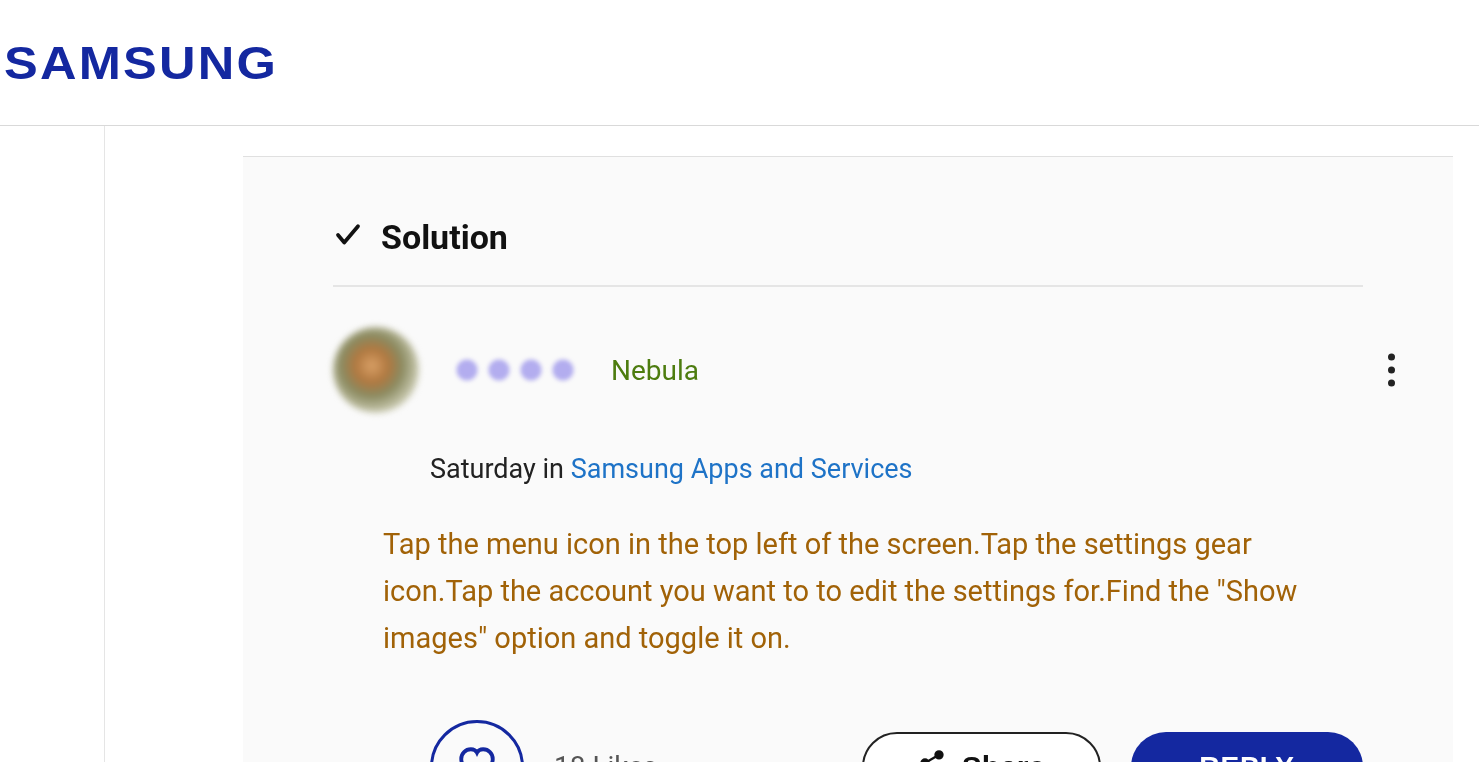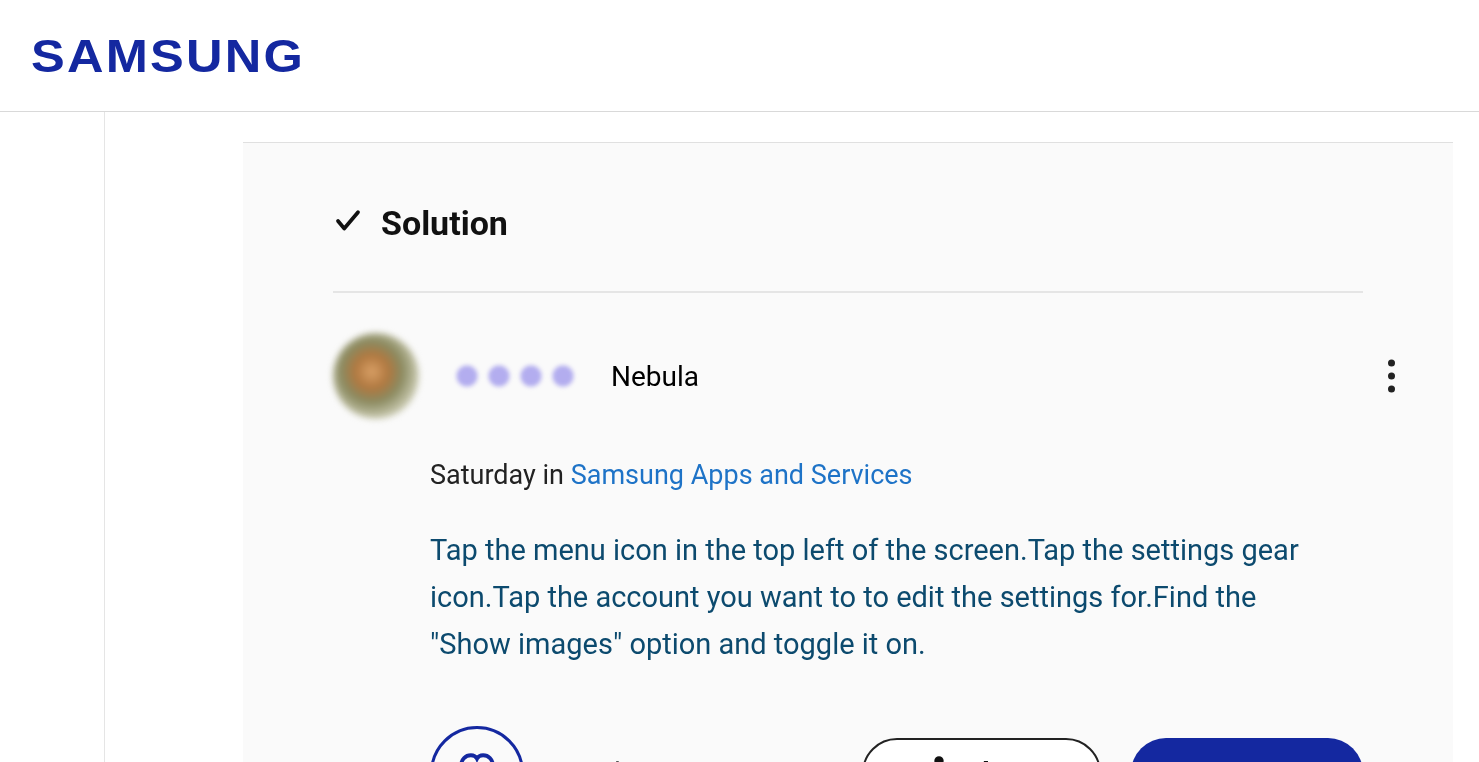--- a/index.html
+++ b/index.html
@@ -4,23 +4,23 @@
 <style>
   * { box-sizing: border-box; margin: 0; padding: 0; }
   body {
     font-family: -apple-system, BlinkMacSystemFont, "Segoe UI", Roboto, Helvetica, Arial, sans-serif;
     background: #ffffff;
     width: 1479px;
     height: 762px;
     overflow: hidden;
   }
   .header {
-    height: 112px;
+    height: 126px;
     border-bottom: 1px solid #d9d9d9;
-    padding-left: 31px;
+    padding-left: 4px;
     display: flex;
     align-items: center;
     background: #fff;
   }
   .logo {
     font-family: Arial, Helvetica, sans-serif;
     font-weight: 900;
     font-size: 46px;
     letter-spacing: 2px;
     color: #1428A0;
@@ -45,21 +45,21 @@
     background: #fafafa;
     border-top: 1px solid #e0e0e0;
     padding: 60px 90px 40px 90px;
     width: 1210px;
     margin-top: 30px;
   }
   .solution-row {
     display: flex;
     align-items: center;
     gap: 18px;
-    padding-bottom: 48px;
+    padding-bottom: 28px;
     border-bottom: 2px solid #e5e5e5;
     margin-bottom: 40px;
   }
   .check-svg { width: 30px; height: 30px; }
   .solution-label {
     font-size: 34px;
     font-weight: 700;
     color: #111;
   }
   .author-row {
@@ -81,21 +81,21 @@
     height: 34px;
     border-radius: 17px;
     background: radial-gradient(circle at 20% 50%, rgba(120,110,230,0.55) 0 10px, transparent 11px),
                 radial-gradient(circle at 40% 50%, rgba(120,110,230,0.55) 0 10px, transparent 11px),
                 radial-gradient(circle at 60% 50%, rgba(120,110,230,0.55) 0 10px, transparent 11px),
                 radial-gradient(circle at 80% 50%, rgba(120,110,230,0.55) 0 10px, transparent 11px);
     filter: blur(2px);
   }
   .user-rank {
     font-size: 28px;
-    color: #000000;
+    color: #4d7c0f;
   }
   .more-btn {
     position: absolute;
     right: -40px;
     top: 50%;
     transform: translateY(-50%);
     cursor: pointer;
     padding: 8px;
   }
   .dots { display: flex; flex-direction: column; gap: 6px; }
@@ -107,22 +107,22 @@
     color: #222;
     margin-left: 97px;
     margin-bottom: 36px;
     margin-top: 24px;
   }
   .meta-line .in-word { color: #222; }
   .meta-line .category-link { color: #1e73c7; cursor: pointer; }
   .post-body {
     font-size: 29px;
     line-height: 1.62;
-    color: #0c4a6e;
-    margin-left: 97px;
+    color: #a16207;
+    margin-left: 50px;
     margin-right: 20px;
     margin-bottom: 58px;
   }
   .actions-row {
     display: flex;
     align-items: center;
     margin-left: 97px;
     gap: 30px;
   }
   .like-btn {

